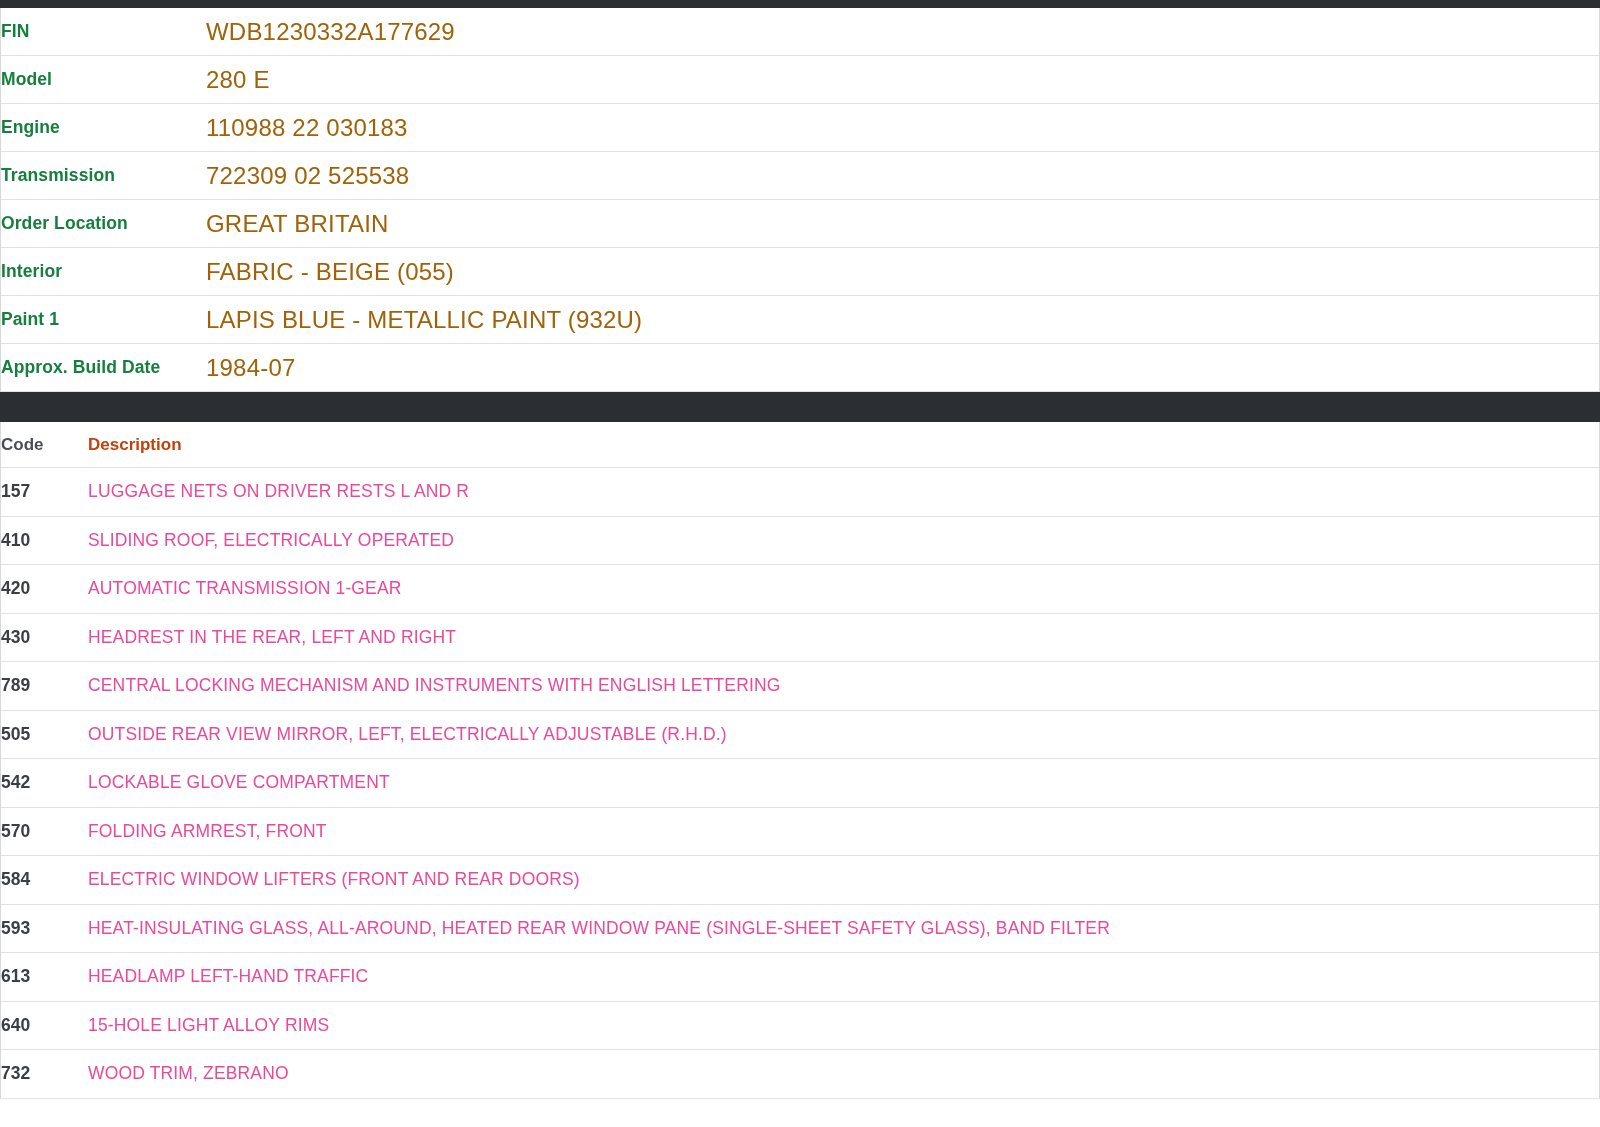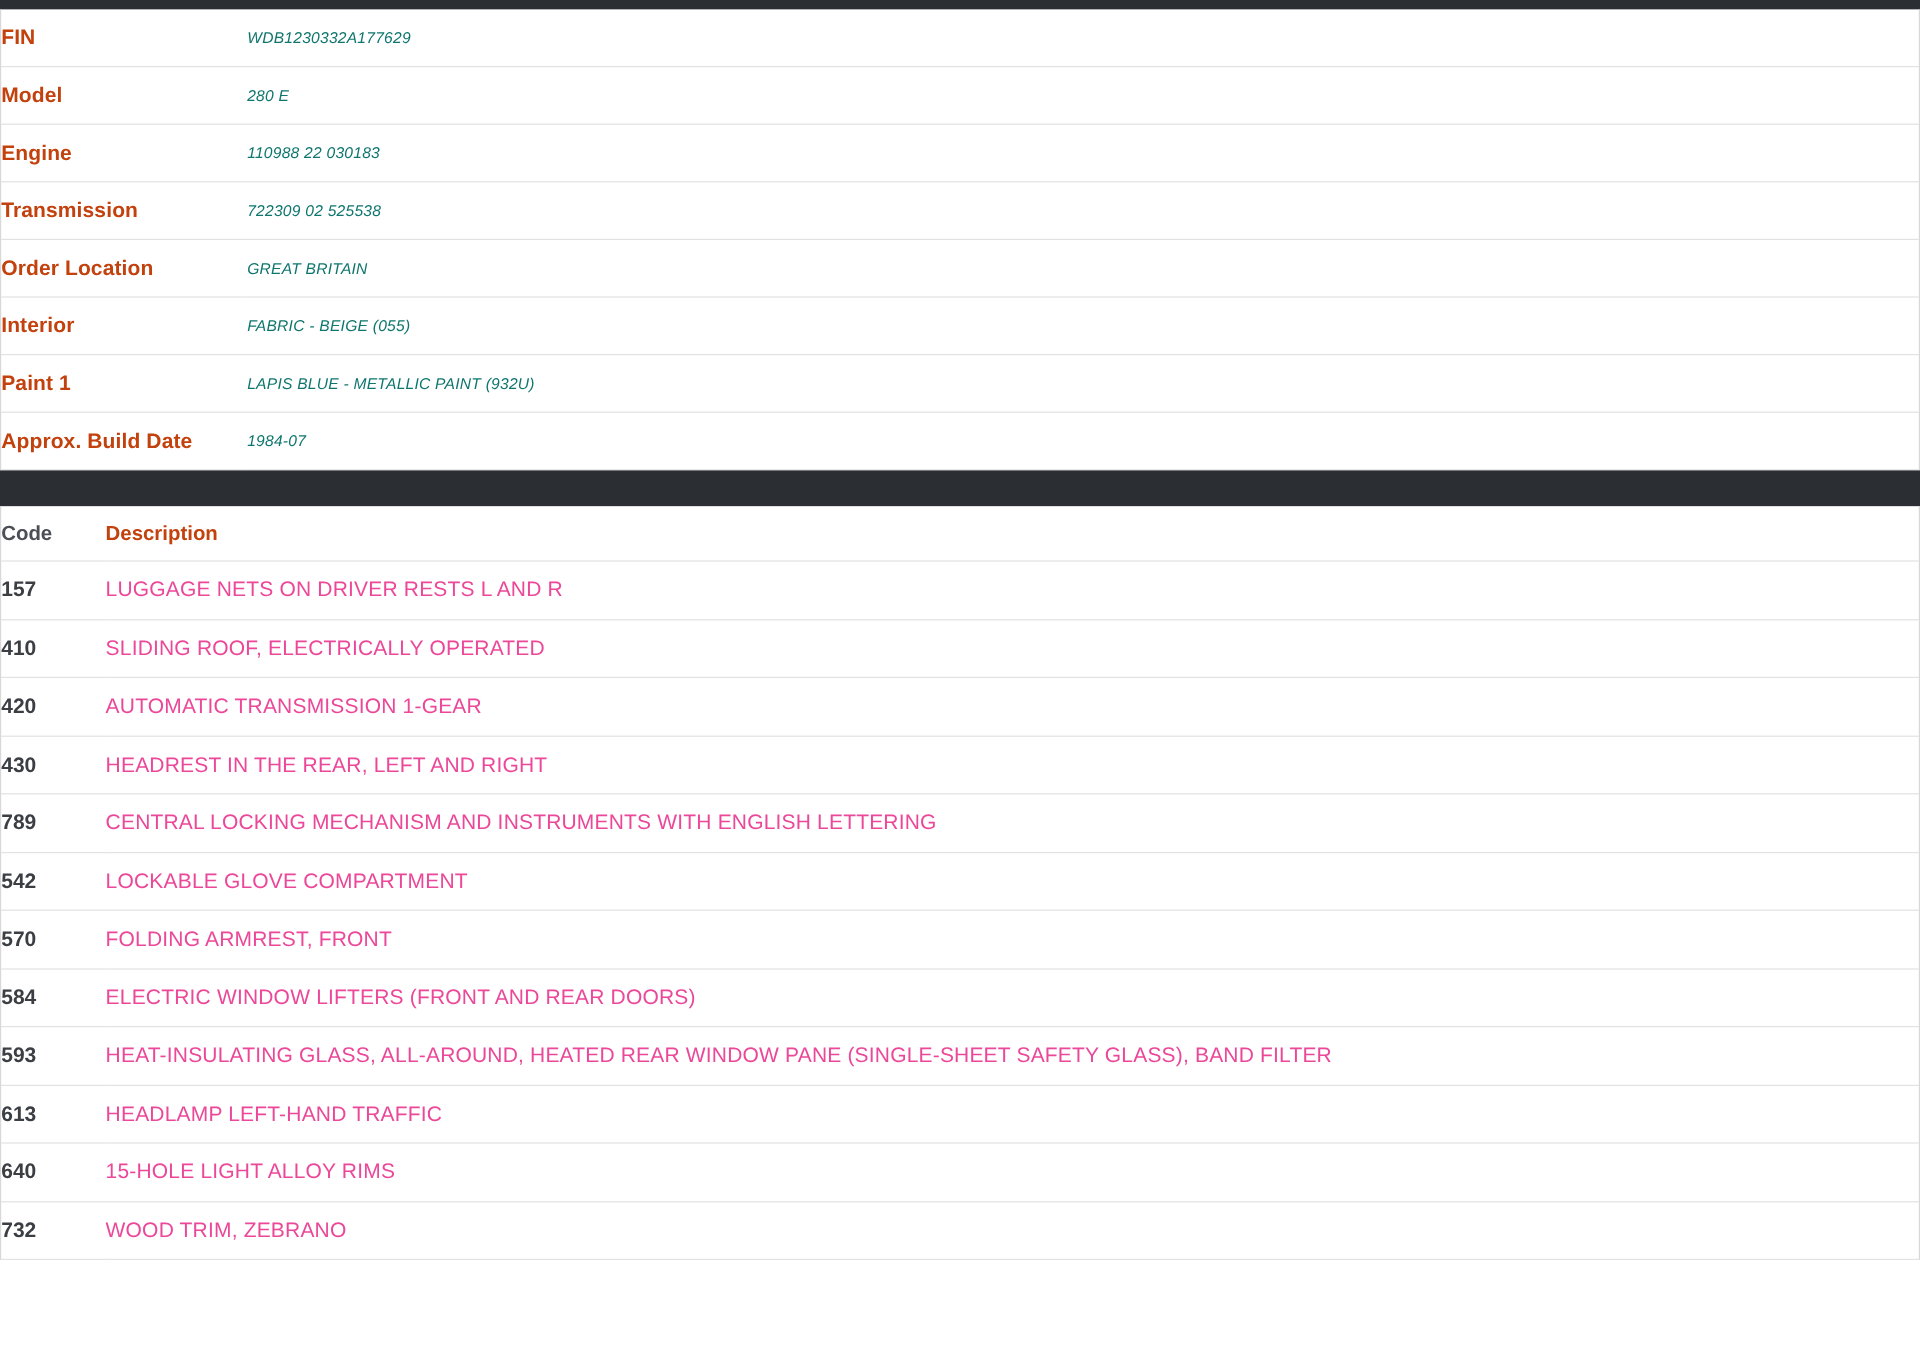--- a/index.html
+++ b/index.html
@@ -44,30 +44,29 @@
     vertical-align: middle;
   }
   table.spec td {
     height: 47px;
   }
   .spec-label {
     width: 205px;
     padding-left: 22px;
     font-size: 17.5px;
     font-weight: bold;
-    color: #c2410c;
+    color: #15803d;
     letter-spacing: 0.1px;
     box-sizing: border-box;
   }
   .spec-value {
     padding-left: 3px;
-    font-size: 13px;
-    color: #0f766e;
+    font-size: 24px;
+    color: #a16207;
     letter-spacing: 0.2px;
-    font-style: italic;
   }
 
   table.codes td {
     height: 47.5px;
   }
   .codes thead td {
     height: 45px;
     margin-top: 32px;
   }
   .code-head-code {
@@ -171,20 +170,24 @@
         </tr>
         <tr>
           <td class="code-num">430</td>
           <td class="code-desc">HEADREST IN THE REAR, LEFT AND RIGHT</td>
         </tr>
         <tr>
           <td class="code-num">789</td>
           <td class="code-desc">CENTRAL LOCKING MECHANISM AND INSTRUMENTS WITH ENGLISH LETTERING</td>
         </tr>
         <tr>
+          <td class="code-num">505</td>
+          <td class="code-desc">OUTSIDE REAR VIEW MIRROR, LEFT, ELECTRICALLY ADJUSTABLE (R.H.D.)</td>
+        </tr>
+        <tr>
           <td class="code-num">542</td>
           <td class="code-desc">LOCKABLE GLOVE COMPARTMENT</td>
         </tr>
         <tr>
           <td class="code-num">570</td>
           <td class="code-desc">FOLDING ARMREST, FRONT</td>
         </tr>
         <tr>
           <td class="code-num">584</td>
           <td class="code-desc">ELECTRIC WINDOW LIFTERS (FRONT AND REAR DOORS)</td>

